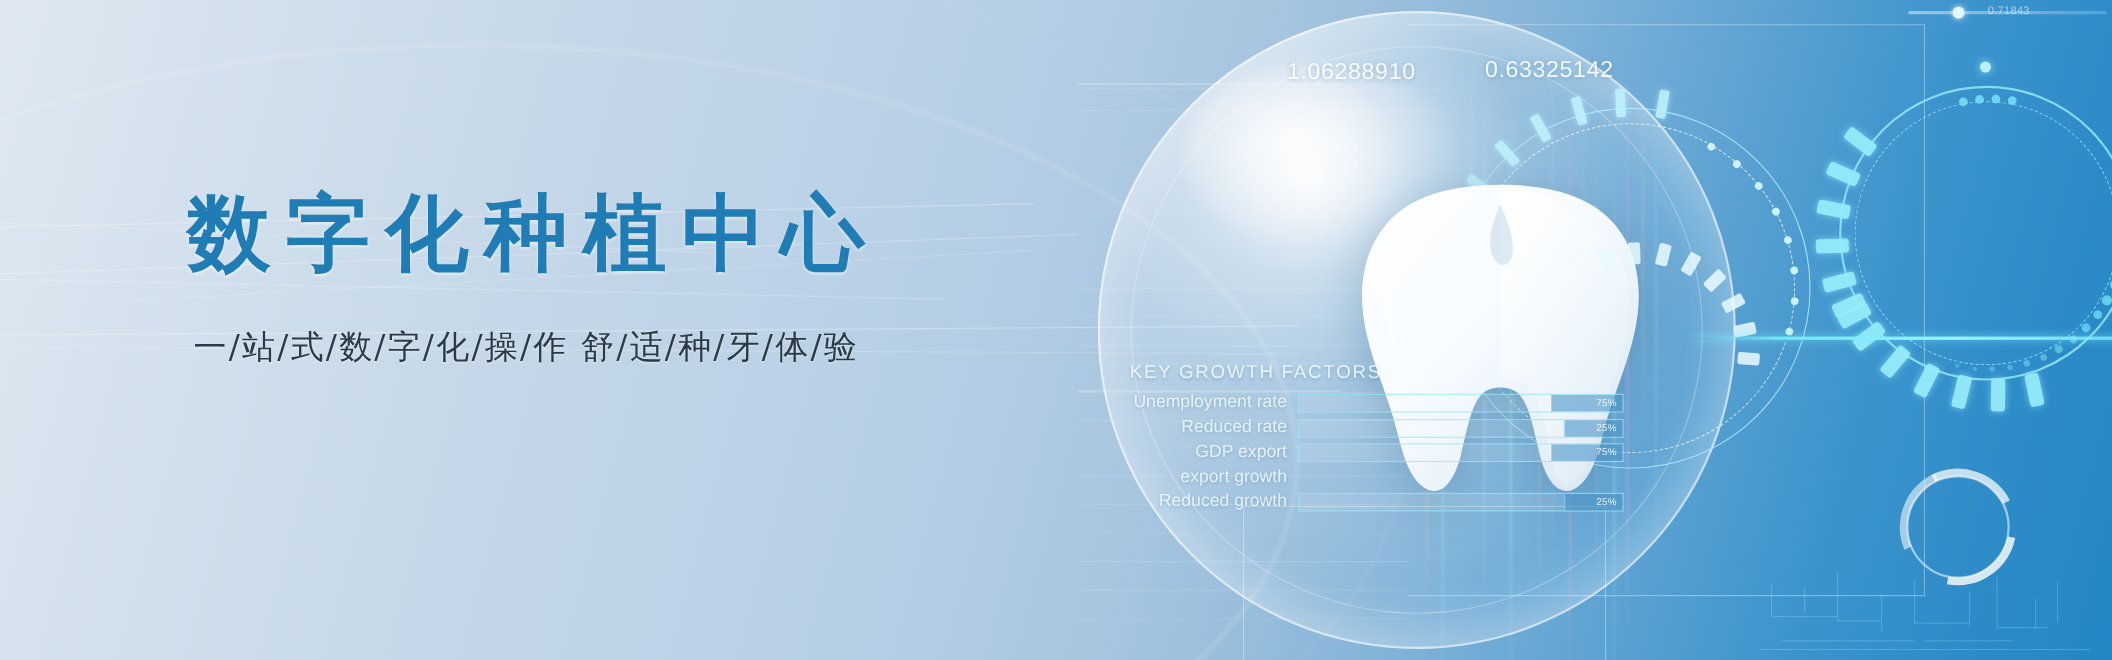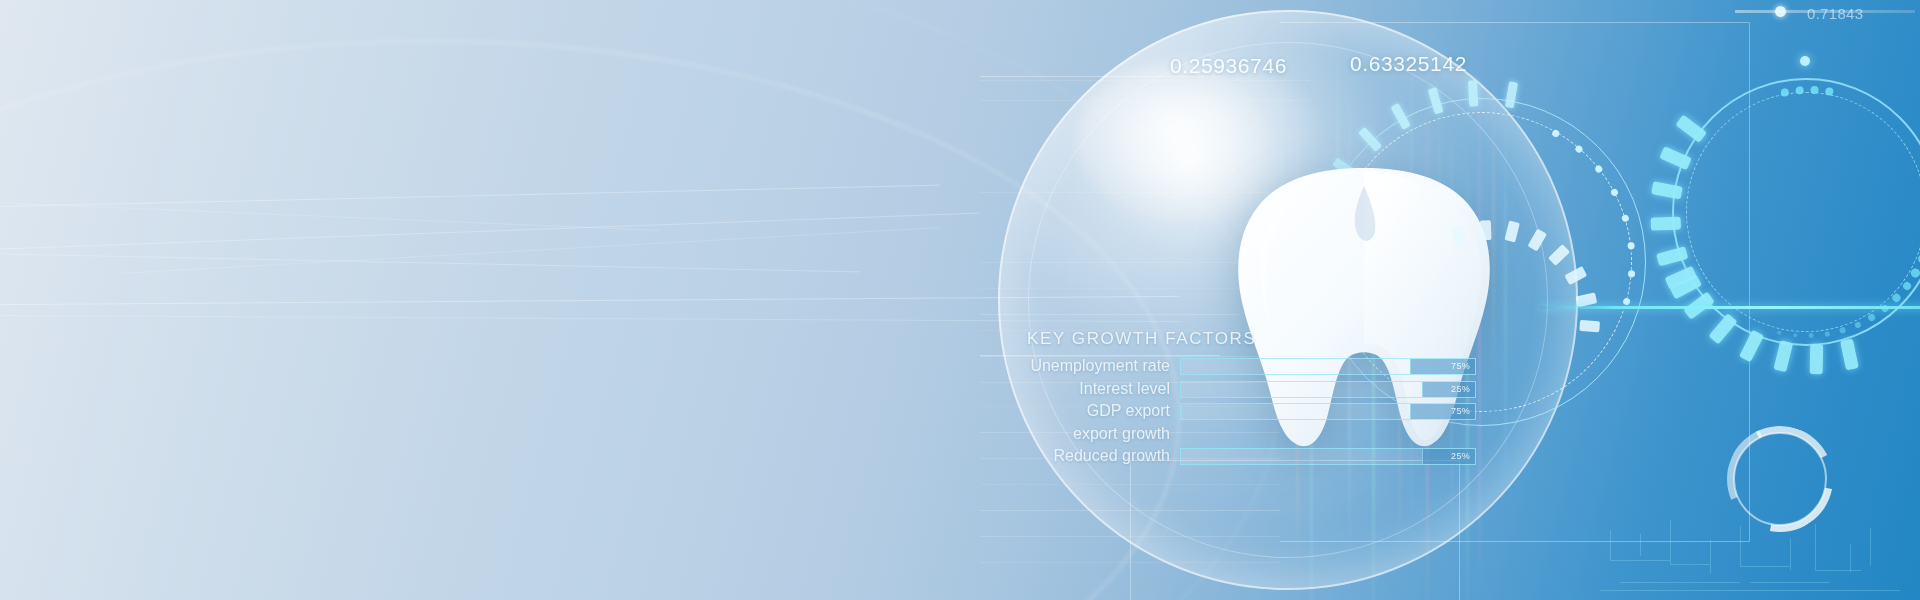--- a/index.html
+++ b/index.html
@@ -184,21 +184,21 @@
   .slider{position:absolute;left:755px;top:6px;width:180px;height:10px;}
   .slider .track{
     position:absolute;left:0;top:4px;width:180px;height:3px;
     background:linear-gradient(90deg,rgba(255,255,255,.45),rgba(255,255,255,.18));
   }
   .slider .knob{
     position:absolute;left:40px;top:0;width:11px;height:11px;border-radius:50%;
     background:rgba(235,250,255,.95);box-shadow:0 0 6px rgba(255,255,255,.8);
   }
   .slider .sval{
-    position:absolute;left:72px;top:-1px;font-size:15px;color:rgba(255,255,255,.55);
+    position:absolute;left:72px;top:-1px;font-size:10px;color:rgba(255,255,255,.55);
     letter-spacing:.3px;
   }
 
   
   .readout{
     position:absolute;color:rgba(255,255,255,.92);
     font-size:21px;letter-spacing:.6px;font-weight:400;
     text-shadow:0 1px 4px rgba(40,110,150,.35);
   }
   .readout.r1{left:190px;top:54px;}
@@ -250,20 +250,24 @@
     <div class="arcglow2"></div>
     <div class="streak s1"></div>
     <div class="streak s2"></div>
     <div class="streak s3"></div>
     <div class="streak s4"></div>
     <div class="streak s5"></div>
     <div class="streak s6"></div>
     <div class="streak s7"></div>
   </div>
 
+  <div class="headline">
+    <h1 class="title">数字化种植中心</h1>
+    <div class="subtitle">一/站/式/数/字/化/操/作  舒/适/种/牙/体/验</div>
+  </div>
 
   <div class="tech">
 
     <div class="gridlines" id="gridlines">
         <i style="top: 80px; width: 330px; opacity: 0.33;"></i>
         <i style="top: 100px; width: 330px; opacity: 0.28;"></i>
         <i style="top: 192px; width: 330px; opacity: 0.33;"></i>
         <i style="top: 330px; width: 300px; opacity: 0.23;"></i>
         <i style="top: 356px; width: 300px; opacity: 0.48;"></i>
         <i style="top: 382px; width: 300px; opacity: 0.38;"></i>
@@ -438,36 +442,36 @@
     <div class="rs-arc rs-a3"></div>
 
     <div class="cyanline"></div>
 
     <div class="slider">
       <div class="track"></div>
       <div class="knob"></div>
       <div class="sval">0.71843</div>
     </div>
 
-    <div class="readout r1">0.25936746</div>
+    <div class="readout r1">1.06288910</div>
     <div class="readout r2">0.63325142</div>
 
     <div class="kgf">
       <div class="kgf-title">KEY GROWTH FACTORS</div>
       <div class="kgf-rows" id="kgfrows">
           <div class="kgf-row">
             <div class="kgf-label">Unemployment rate</div>
             <div class="kgf-bar">
               <div class="kgf-fill" style="width: 22%;">
                 <div class="kgf-pct">75%</div>
               </div>
             </div>
           </div>
           <div class="kgf-row">
-            <div class="kgf-label">Interest level</div>
+            <div class="kgf-label">Reduced rate</div>
             <div class="kgf-bar">
               <div class="kgf-fill" style="width: 18%;">
                 <div class="kgf-pct">25%</div>
               </div>
             </div>
           </div>
           <div class="kgf-row">
             <div class="kgf-label">GDP export</div>
             <div class="kgf-bar">
               <div class="kgf-fill" style="width: 22%;">

